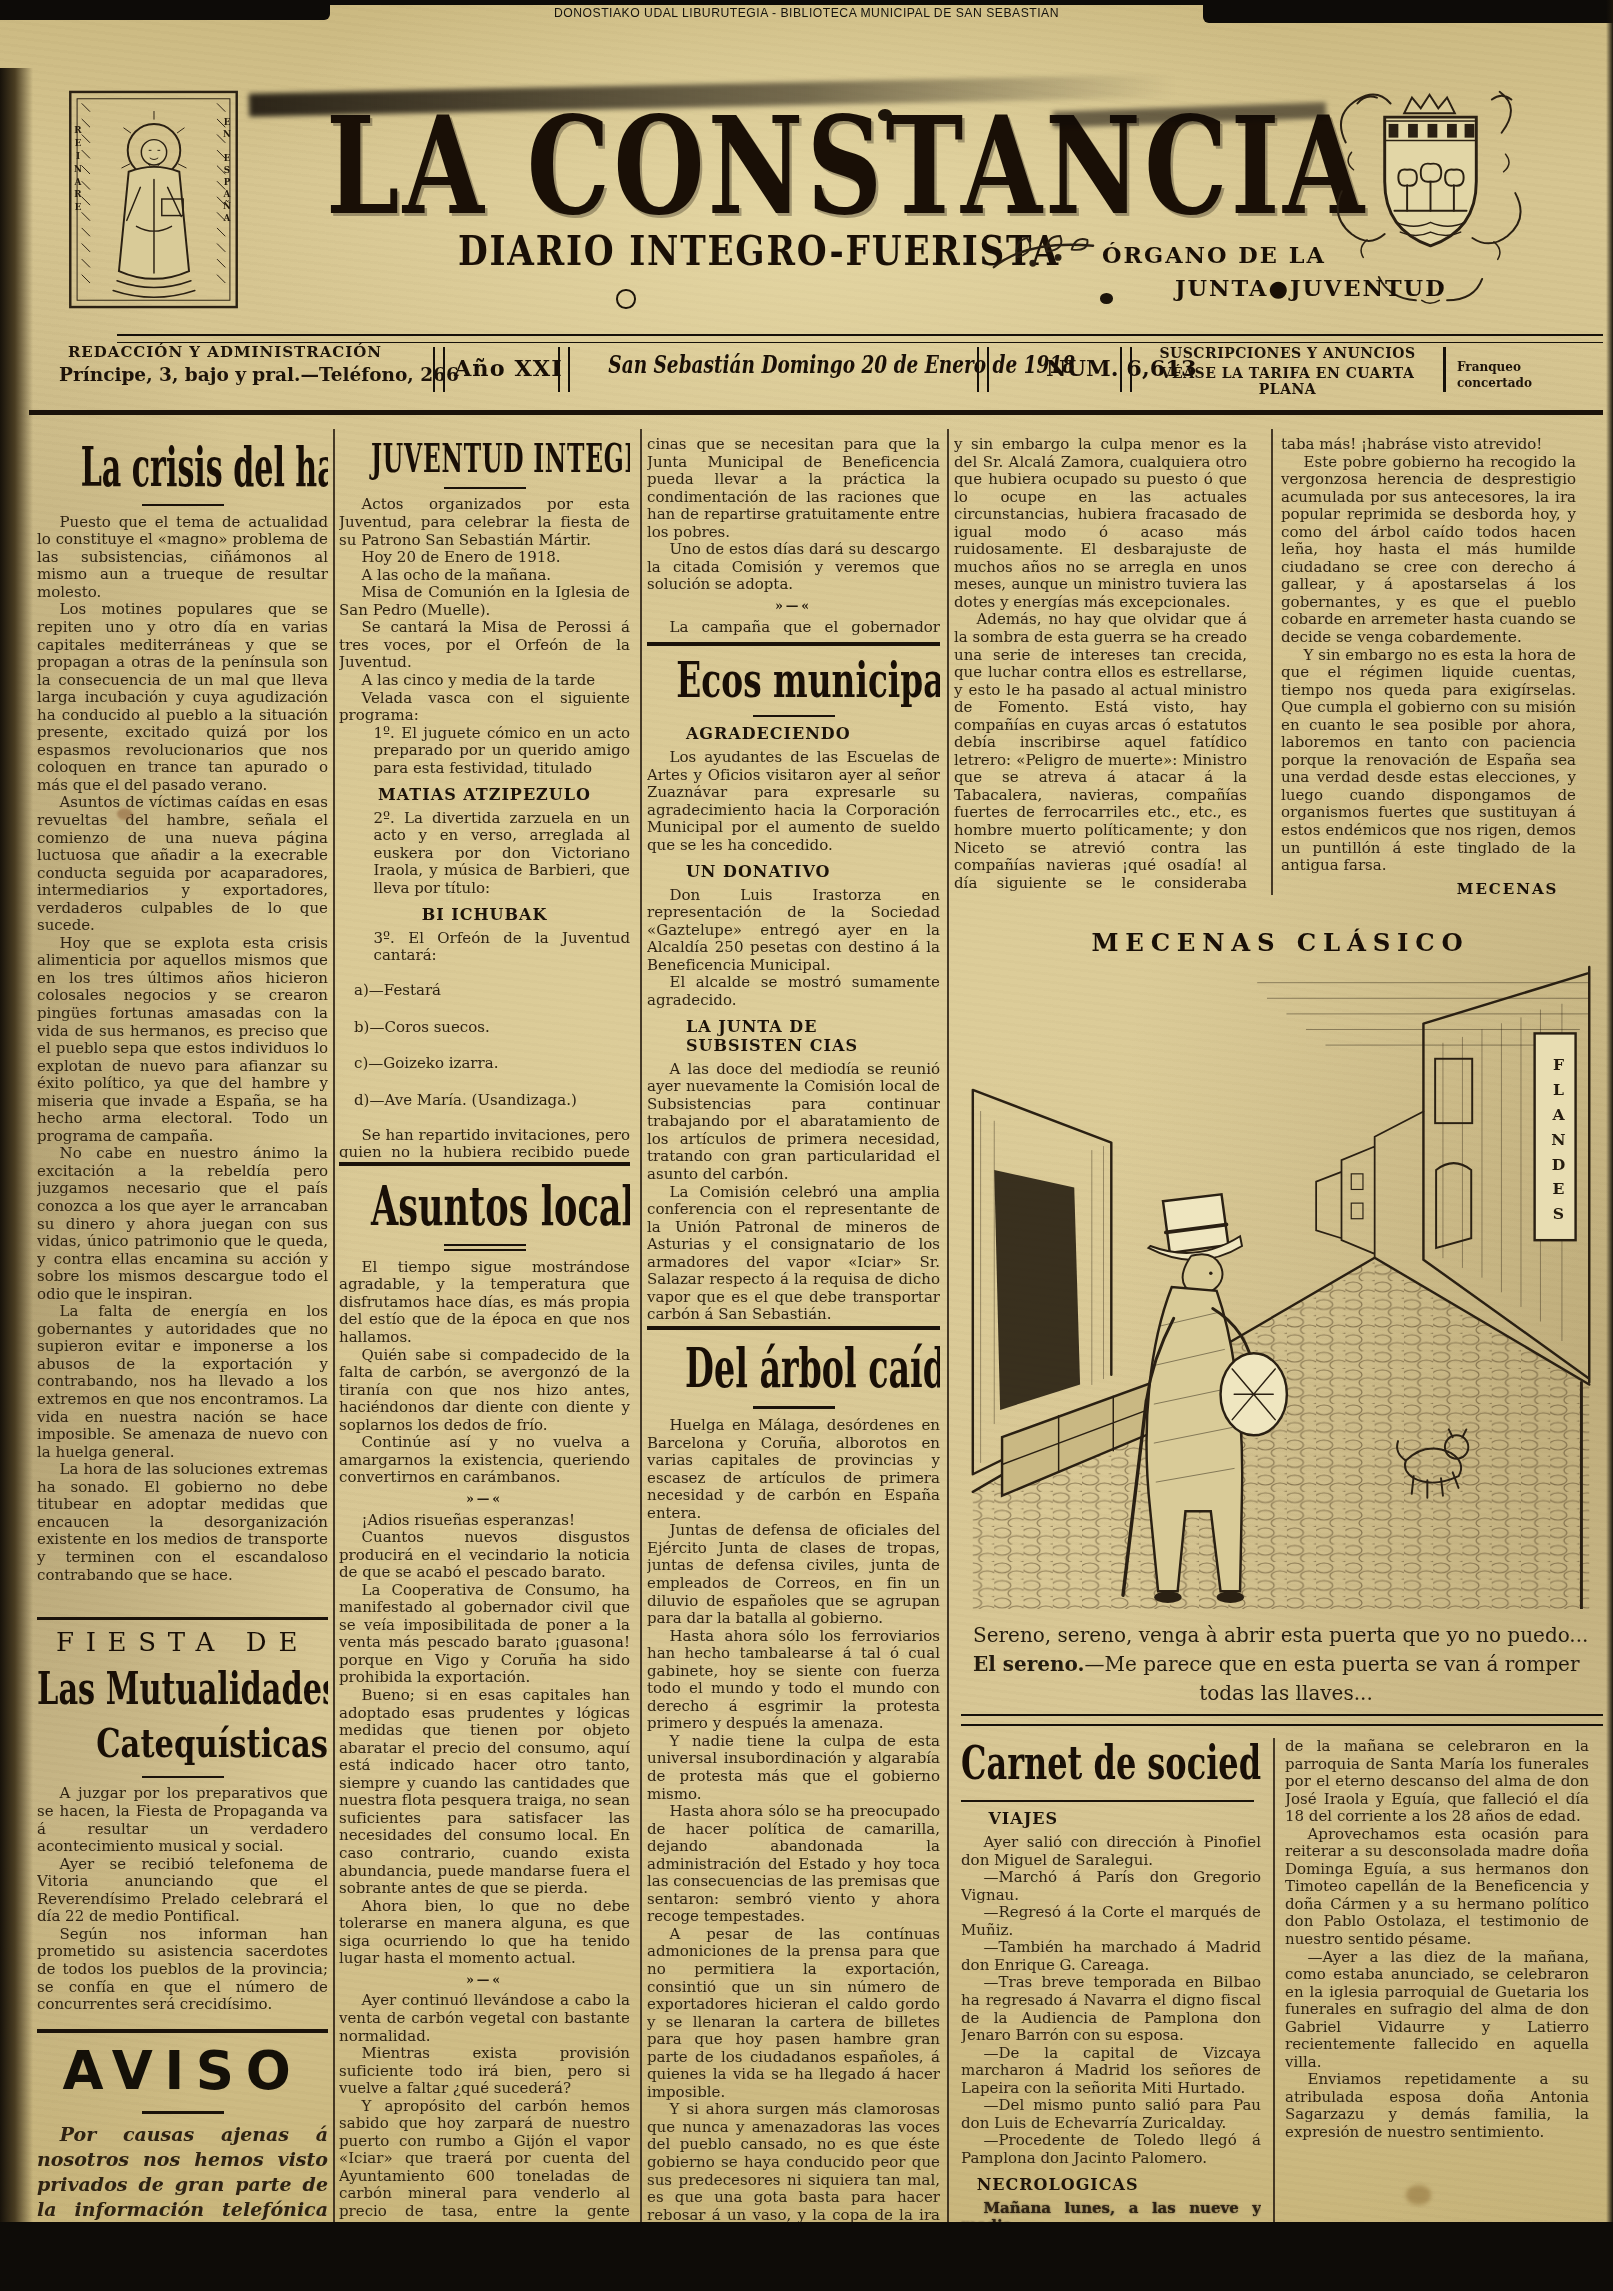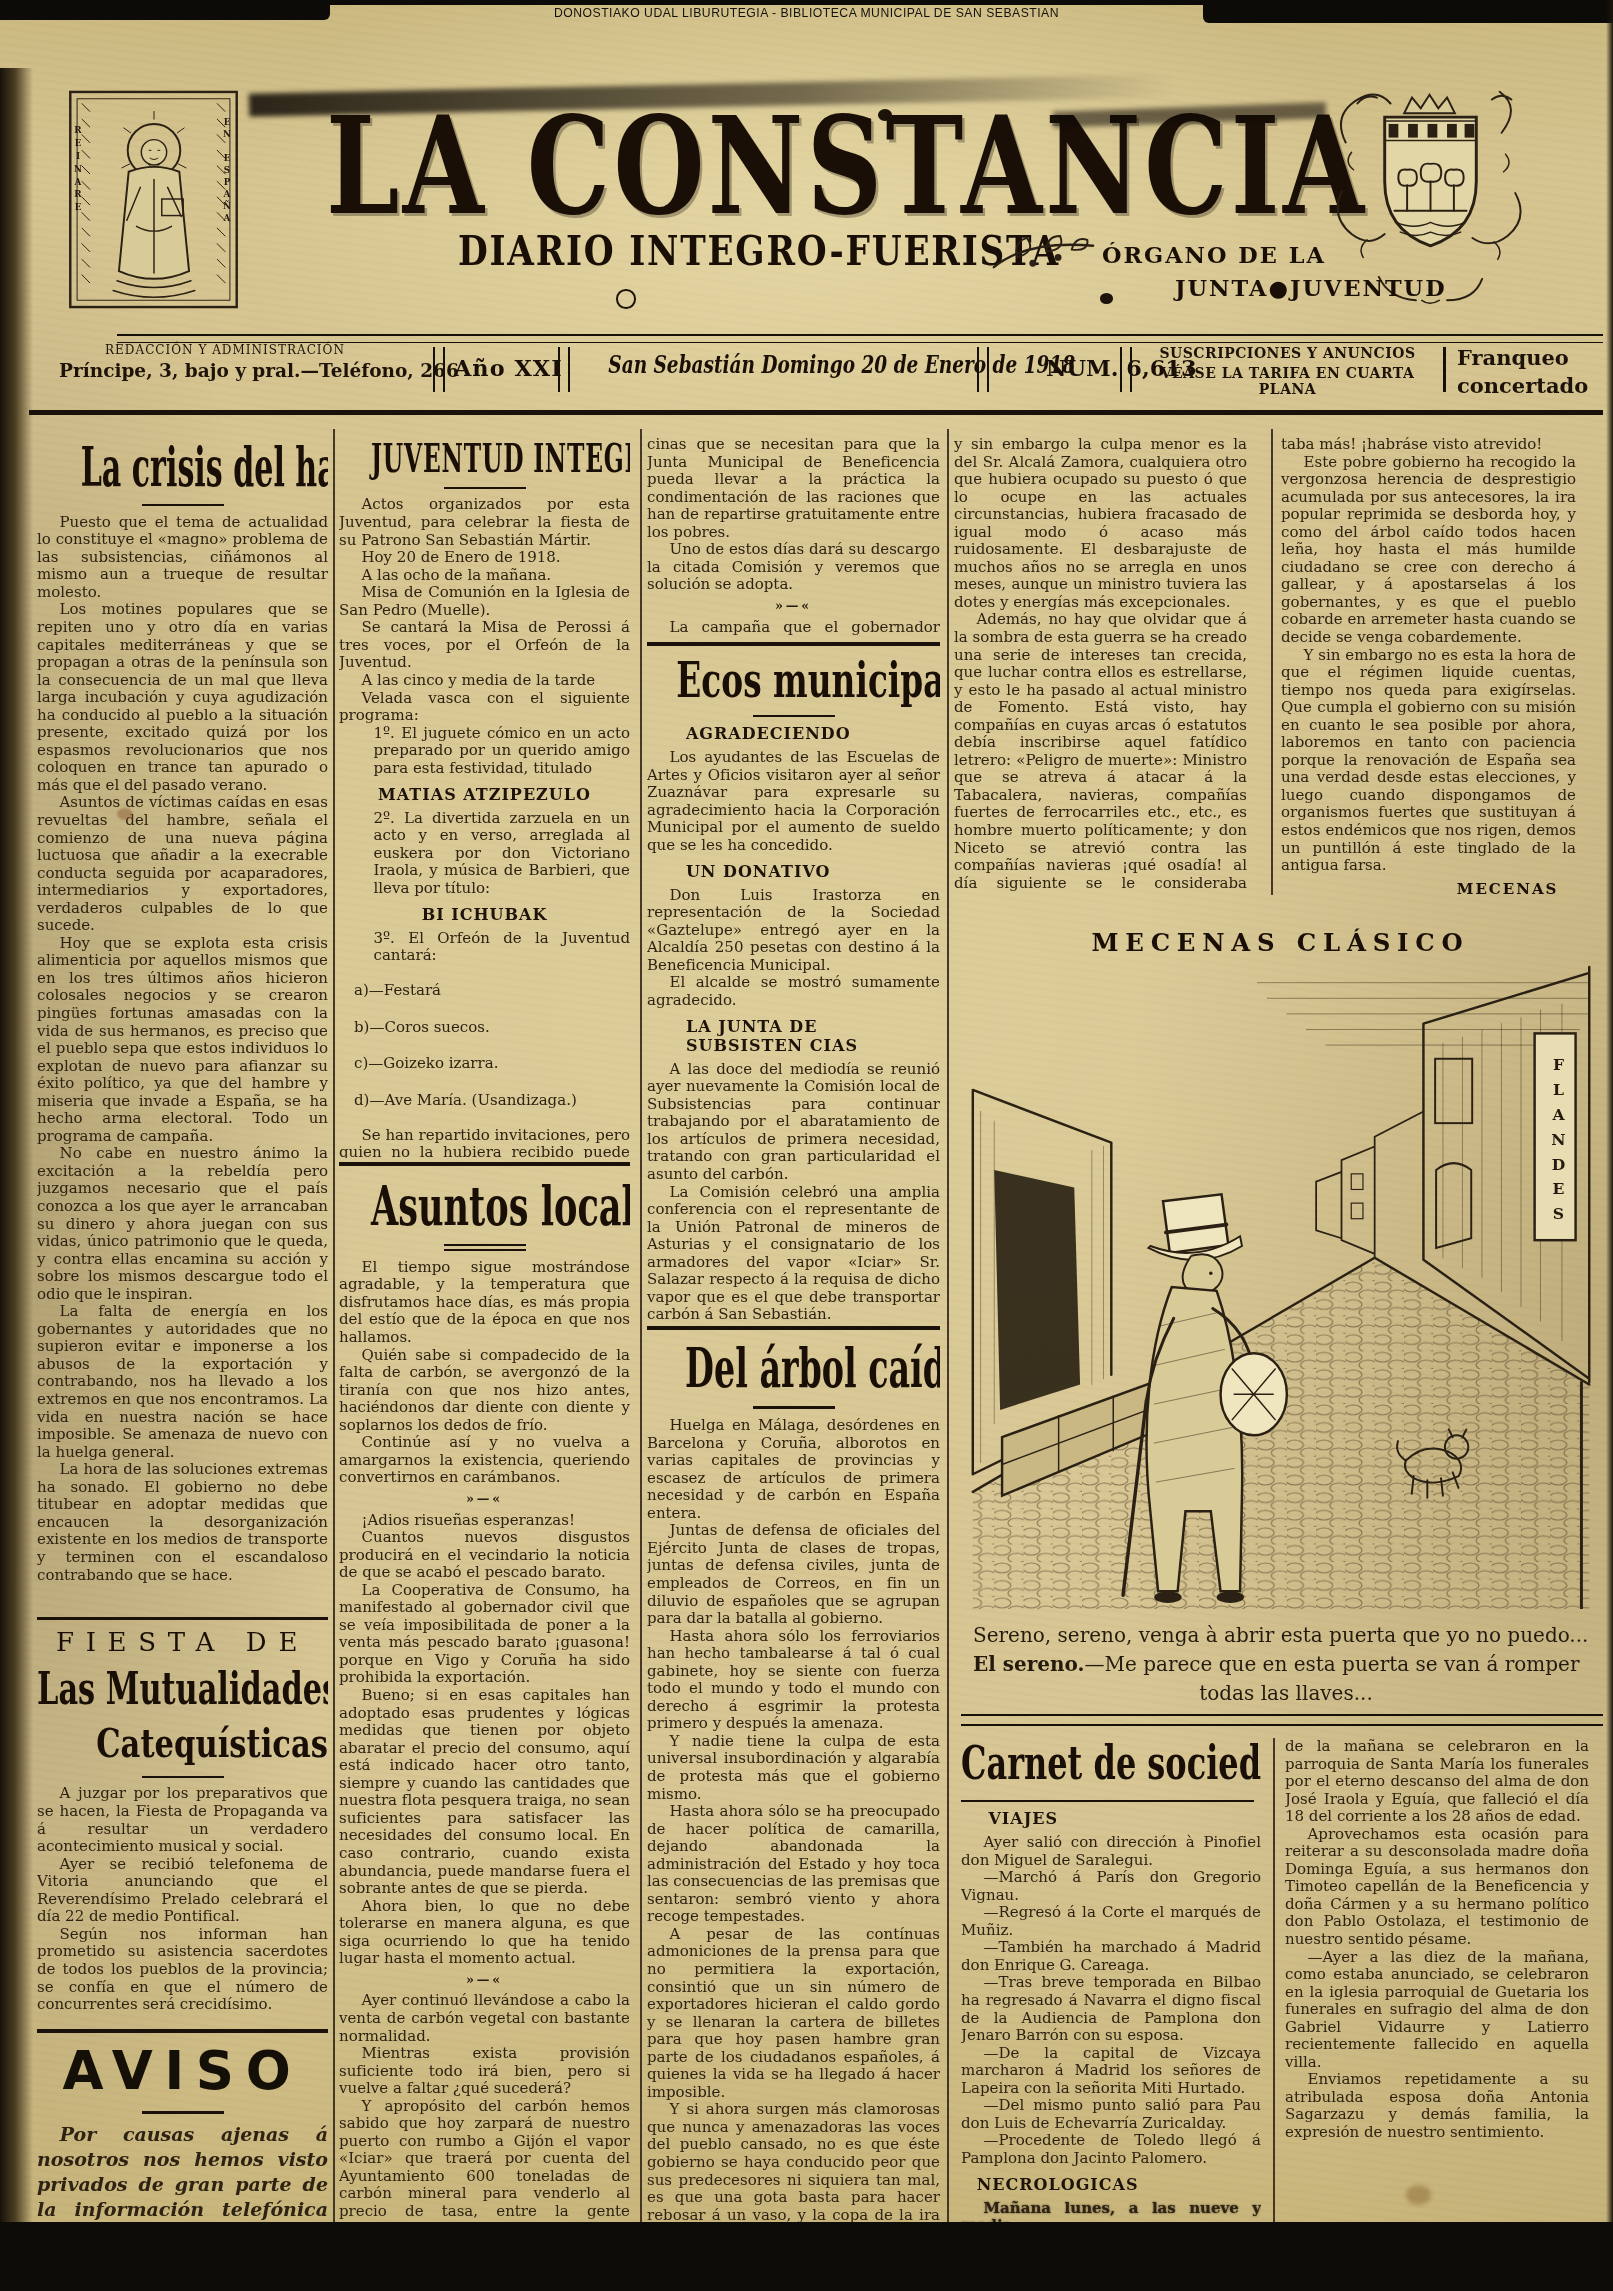--- a/index.html
+++ b/index.html
@@ -111,38 +111,38 @@
     </div>
     <div class="abs hl" style="left:1102px;top:164px;width:234px;font-size:22.4px;letter-spacing:2px;white-space:nowrap;">ÓRGANO DE LA</div>
     <div class="abs hl" style="left:1175px;top:197px;width:273px;font-size:22.4px;letter-spacing:2px;white-space:nowrap;">JUNTA●JUVENTUD</div>
   </div>
 
   <div class="abs" style="left:117px;top:334px;width:1486px;height:5.9px;border-top:2.9px solid #15100a;border-bottom:1px solid #15100a;"></div>
   <div class="rule" style="left:29px;top:410px;width:1574px;height:4.9px;"></div>
 
   <div class="abs" style="left:0;top:339px;width:1613px;height:68px;">
     <div class="abs" style="left:59px;top:3.9px;width:332px;text-align:center;color:#1d1309;">
-      <div style="font-size:12px;font-weight:normal;letter-spacing:1px;">REDACCIÓN Y ADMINISTRACIÓN</div>
+      <div style="font-size:15px;font-weight:bold;letter-spacing:1px;">REDACCIÓN Y ADMINISTRACIÓN</div>
       <div style="font-size:18.5px;font-weight:bold;margin-top:2.9px;white-space:nowrap;">Príncipe, 3, bajo y pral.—Teléfono, 266</div>
     </div>
     <div class="dbar" style="left:433px;top:7.8px;"></div>
     <div class="abs hl" style="left:454px;top:15.6px;font-size:22.4px;letter-spacing:1px;white-space:nowrap;">Año XXI</div>
     <div class="dbar" style="left:558px;top:7.8px;"></div>
     <div class="abs" style="left:581px;top:11.7px;width:390px;text-align:center;">
       <span class="squash hl" style="font-style:italic;font-size:21.5px;transform:scale(.86,1.08);">San Sebastián Domingo 20 de Enero de 1918</span>
     </div>
     <div class="dbar" style="left:977px;top:7.8px;"></div>
     <div class="abs hl" style="left:1046px;top:15.6px;font-size:22.4px;white-space:nowrap;">NUM. 6,613</div>
     <div class="dbar" style="left:1120px;top:7.8px;"></div>
     <div class="abs" style="left:1141px;top:5.9px;width:293px;text-align:center;color:#1d1309;">
       <div style="font-size:14px;font-weight:bold;letter-spacing:0.5px;">SUSCRIPCIONES Y ANUNCIOS</div>
       <div style="font-size:14px;font-weight:bold;letter-spacing:0.5px;margin-top:3.9px;">VÉASE LA TARIFA EN CUARTA PLANA</div>
     </div>
     <div class="sbar" style="left:1443px;top:7.8px;"></div>
-    <div class="abs" style="left:1457px;top:5px;width:127px;color:#1d1309;font-weight:bold;font-size:21px;line-height:1.35;">
+    <div class="abs" style="left:1457px;top:20px;width:127px;color:#1d1309;font-weight:bold;font-size:12px;line-height:1.35;">
       <div>Franqueo</div>
       <div>concertado</div>
     </div>
   </div>
 
   <div class="vrule" style="left:333px;top:429px;height:1853px;"></div>
   <div class="vrule" style="left:640px;top:429px;height:1853px;"></div>
   <div class="vrule" style="left:947px;top:429px;height:1833px;"></div>
   <div class="vrule" style="left:1271px;top:429px;height:466px;"></div>
   <div class="vrule" style="left:1273px;top:1738px;height:532px;"></div>

